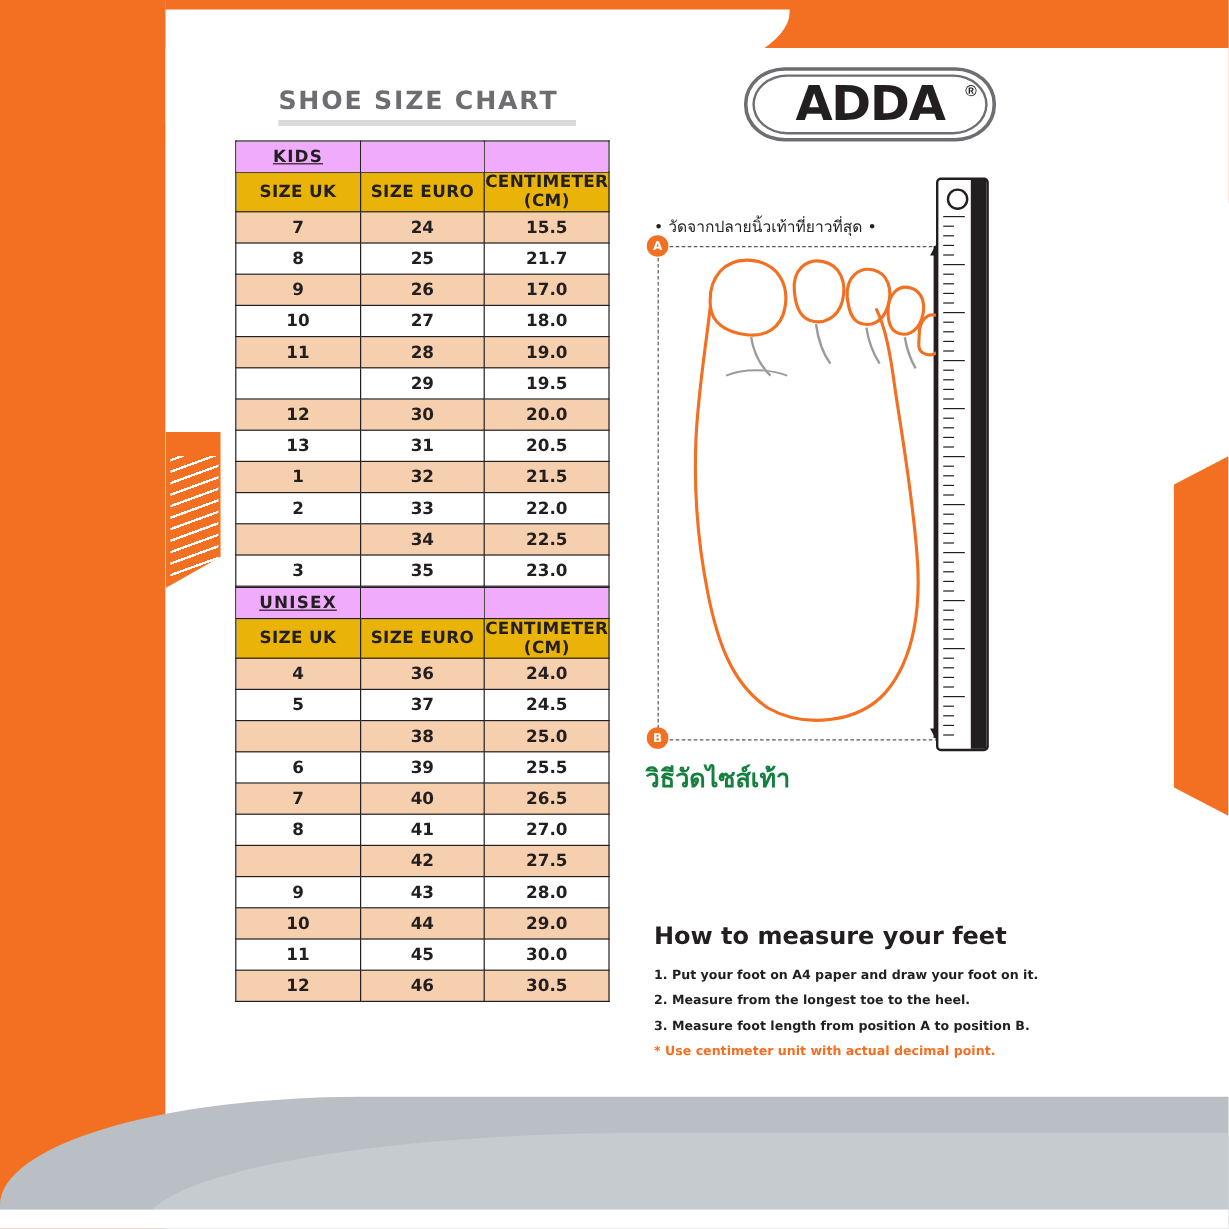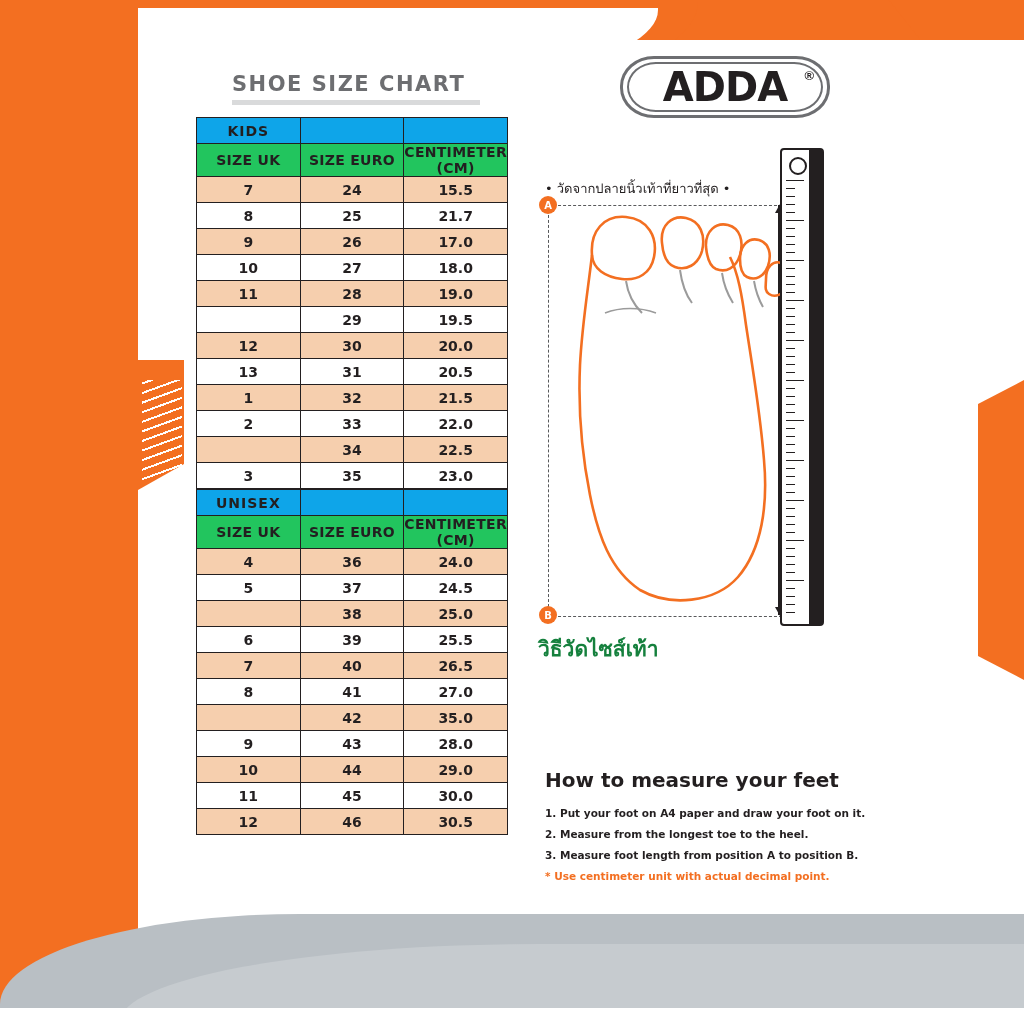--- a/index.html
+++ b/index.html
@@ -199,37 +199,38 @@
     border: 1px solid #231f20;
     text-align: center;
     font-size: 14px;
     color: #231f20;
     height: 25px;
     padding: 0;
     font-family: "DejaVu Sans", sans-serif;
     font-weight: bold;
   }
   .grp-head td {
-    background: #0ea5e9;
+    background: #f0abfc;
     color: #ffffff;
     font-size: 15px;
     letter-spacing: 1px;
     height: 28px;
     position: relative;
+    text-decoration: underline;
   }
   .grp-head .lbl {
     position: relative;
     z-index: 2;
   }
   .hatch-cell {
     background:
       repeating-linear-gradient(-20deg, #ffffff 0 2px, #f36f21 2px 8px);
   }
   .col-head td {
-    background: #22c55e;
+    background: #eab308;
     font-size: 11.5px;
     letter-spacing: 0.3px;
     height: 30px;
     line-height: 1.15;
   }
   .row-alt td { background: #f6cfae; }
   .row-plain td { background: #ffffff; }
 
   
   .foot-title {
@@ -514,21 +515,21 @@
         <td>26.5</td>
       </tr>
       <tr class="row-plain">
         <td>8</td>
         <td>41</td>
         <td>27.0</td>
       </tr>
       <tr class="row-alt">
         <td></td>
         <td>42</td>
-        <td>35.0</td>
+        <td>27.5</td>
       </tr>
       <tr class="row-plain">
         <td>9</td>
         <td>43</td>
         <td>28.0</td>
       </tr>
       <tr class="row-alt">
         <td>10</td>
         <td>44</td>
         <td>29.0</td>

